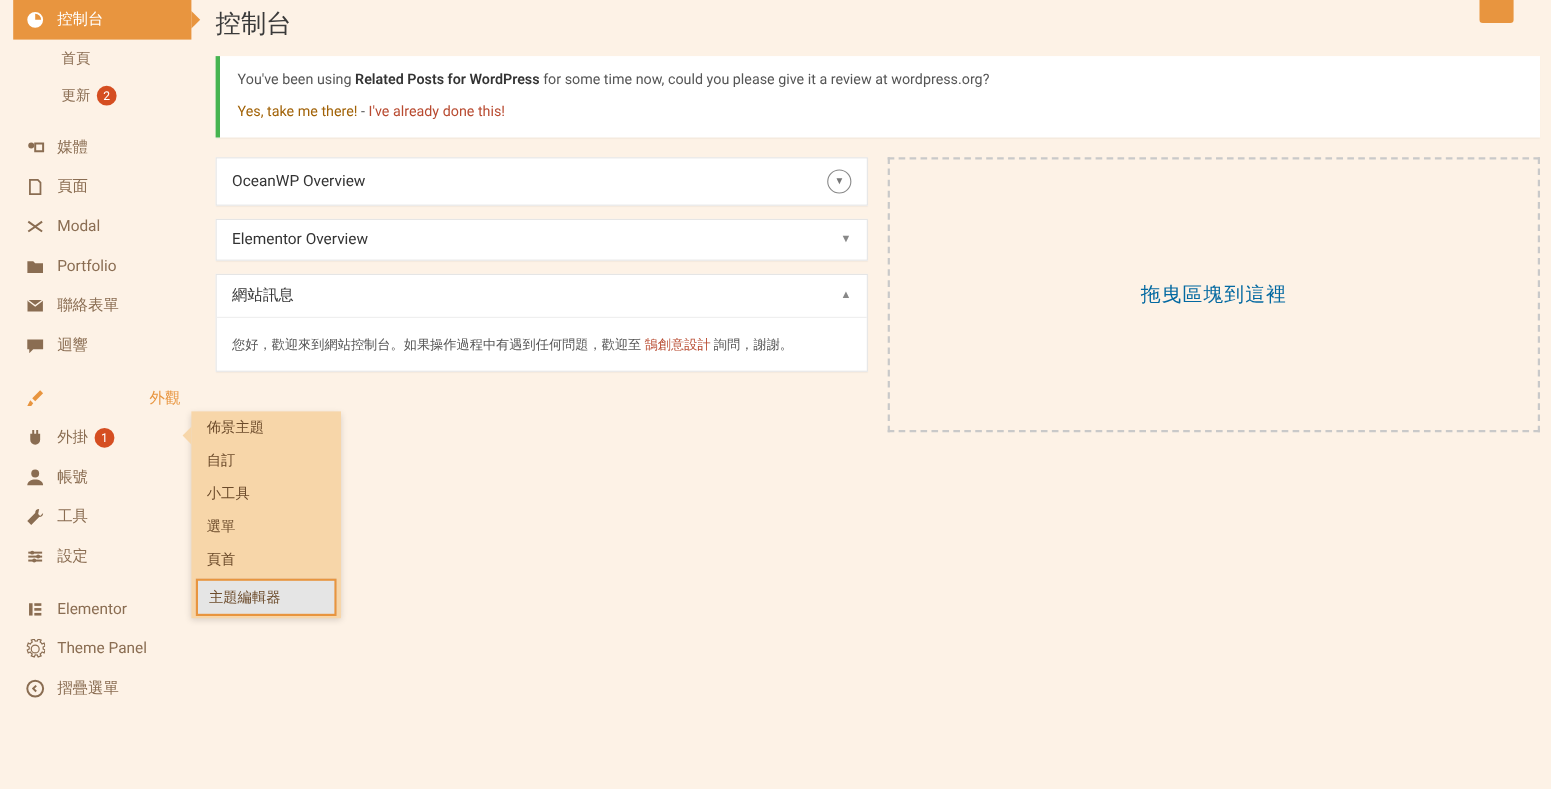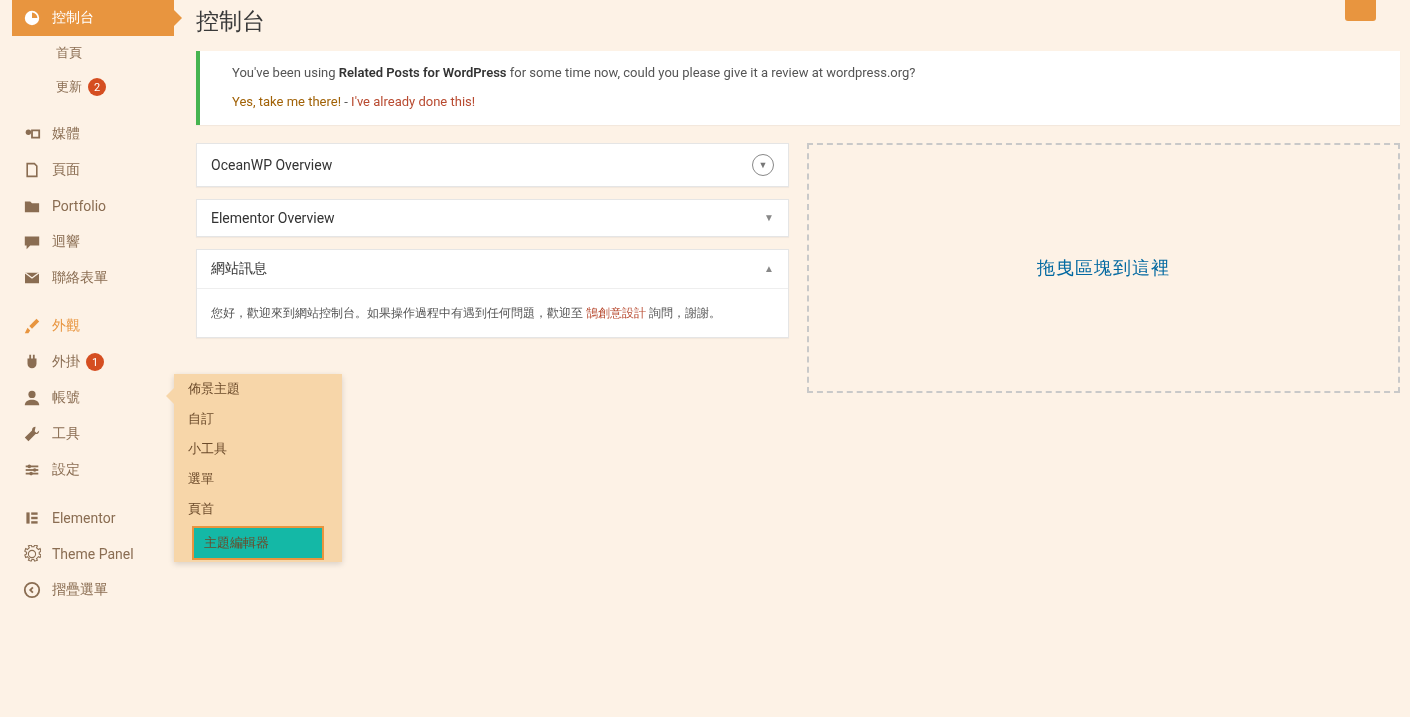--- a/index.html
+++ b/index.html
@@ -36,21 +36,21 @@
 .menu-item.active::after {
   content: "";
   position: absolute;
   right: -8px;
   top: 50%;
   transform: translateY(-50%);
   border-left: 8px solid #e8953f;
   border-top: 8px solid transparent;
   border-bottom: 8px solid transparent;
 }
-.menu-item.highlighted { color: #e8953f; }
+.menu-item.highlighted { color: #e8953f; justify-content: space-between; }
 .menu-icon {
   width: 20px;
   height: 20px;
   margin-right: 10px;
   display: inline-flex;
   align-items: center;
   justify-content: center;
   font-size: 16px;
 }
 .menu-label { font-size: 14px; }
@@ -68,21 +68,21 @@
   font-size: 11px;
   margin-left: 6px;
   padding: 0 5px;
 }
 .menu-separator { height: 12px; }
 
 .flyout {
   position: absolute;
   left: 174px;
   top: 374px;
-  width: 168px;
+  width: 136px;
   background: #f7d6a9;
   box-shadow: 0 2px 6px rgba(0,0,0,0.15);
   z-index: 10;
 }
 .flyout::before {
   content: "";
   position: absolute;
   left: -8px;
   top: 14px;
   border-right: 8px solid #f7d6a9;
@@ -90,22 +90,22 @@
   border-bottom: 8px solid transparent;
 }
 .flyout-item {
   padding: 6px 14px;
   color: #6b4a2a;
   font-size: 13px;
   cursor: pointer;
 }
 .flyout-item.highlighted {
   border: 2px solid #e8953f;
-  background: #14b8a6;
-  margin: 2px 18px;
+  background: #e5e5e5;
+  margin: 2px 4px;
   padding: 6px 10px;
 }
 
 .content {
   position: absolute;
   left: 190px;
   top: 0;
   right: 10px;
   height: 717px;
 }
@@ -121,21 +121,21 @@
   top: -6px;
   background: #e8953f;
   color: #fff;
   padding: 6px 14px;
   border-radius: 3px;
   font-size: 13px;
 }
 .notice {
   background: #fff;
   border-left: 4px solid #46b450;
-  padding: 12px 32px;
+  padding: 12px 16px;
   margin: 0 0 18px 6px;
   box-shadow: 0 1px 1px rgba(0,0,0,0.04);
 }
 .notice p { line-height: 1.6; font-size: 13px; color: #555; }
 .notice p + p { margin-top: 8px; }
 .notice strong { font-weight: 600; color: #333; }
 .notice a { text-decoration: none; }
 .notice a.green { color: #a16207; }
 .notice a.red { color: #b84a30; }
 
@@ -228,42 +228,50 @@
   <div class="menu-item">
     <span class="menu-icon">
       <svg width="16" height="18" viewBox="0 0 20 20" fill="currentColor">
           <path d="M4 2h9l3 3v13H4z" fill="none" stroke="currentColor" stroke-width="2"></path>
         </svg>
     </span>
     <span class="menu-label">頁面</span>
   </div>
   <div class="menu-item">
     <span class="menu-icon">
+      <svg width="18" height="18" viewBox="0 0 20 20" fill="currentColor">
+          <path d="M3 5l7 5 7-5M3 15l7-5 7 5" stroke="currentColor" stroke-width="2" fill="none"></path>
+        </svg>
+    </span>
+    <span class="menu-label">Modal</span>
+  </div>
+  <div class="menu-item">
+    <span class="menu-icon">
       <svg width="18" height="16" viewBox="0 0 20 18" fill="currentColor">
           <path d="M2 4h6l2 2h8v10H2z"></path>
         </svg>
     </span>
     <span class="menu-label">Portfolio</span>
-  </div>
-  <div class="menu-item">
-    <span class="menu-icon">
-      <svg width="18" height="18" viewBox="0 0 20 20" fill="currentColor">
-          <path d="M2 4h16v10H8l-4 4v-4H2z"></path>
-        </svg>
-    </span>
-    <span class="menu-label">迴響</span>
   </div>
   <div class="menu-item">
     <span class="menu-icon">
       <svg width="18" height="14" viewBox="0 0 20 16" fill="currentColor">
           <path d="M2 2h16v12H2z" fill="currentColor"></path>
           <path d="M2 2l8 6 8-6" stroke="#fdf2e6" stroke-width="1.5" fill="none"></path>
         </svg>
     </span>
     <span class="menu-label">聯絡表單</span>
+  </div>
+  <div class="menu-item">
+    <span class="menu-icon">
+      <svg width="18" height="18" viewBox="0 0 20 20" fill="currentColor">
+          <path d="M2 4h16v10H8l-4 4v-4H2z"></path>
+        </svg>
+    </span>
+    <span class="menu-label">迴響</span>
   </div>
 
   <div class="menu-separator"></div>
 
   <div class="menu-item highlighted">
     <span class="menu-icon">
       <svg width="18" height="18" viewBox="0 0 20 20" fill="currentColor">
           <path d="M15 2l3 3-8 8-3-3zM5 12l3 3-2 3-4 0z"></path>
         </svg>
     </span>

